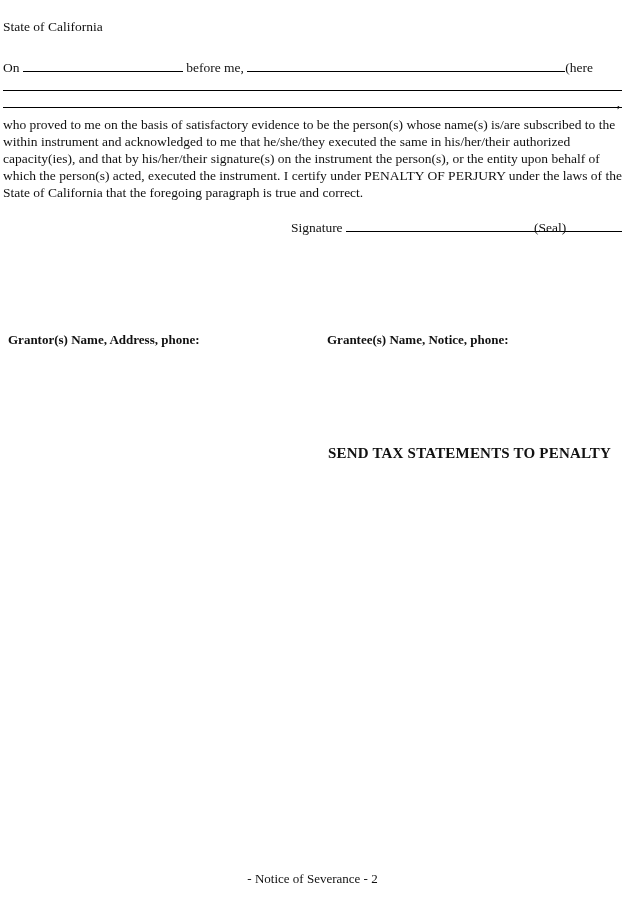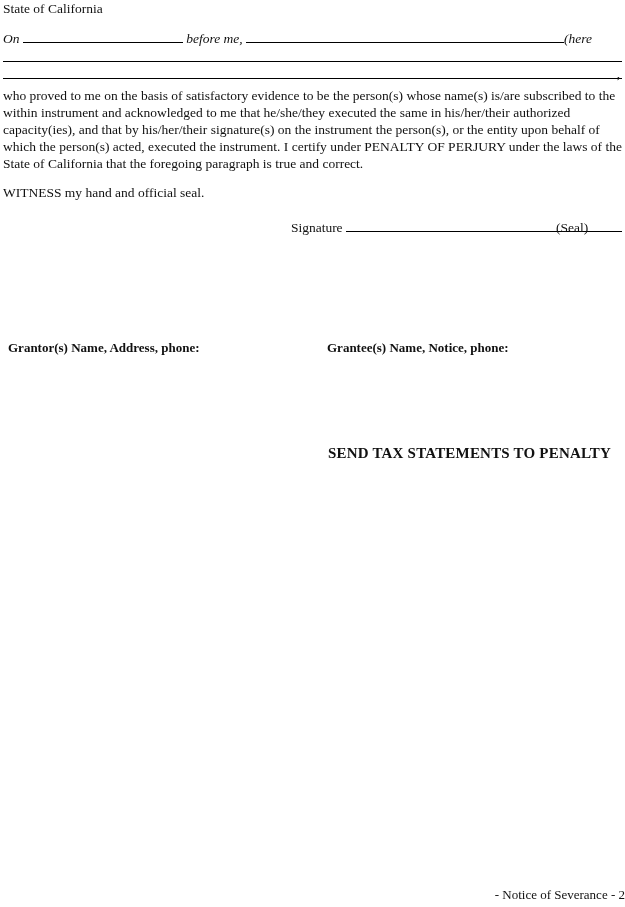--- a/index.html
+++ b/index.html
@@ -6,71 +6,71 @@
   .page {
     position: relative;
     width: 625px;
     height: 907px;
     box-sizing: border-box;
     background: #ffffff;
     color: #111111;
     font-family: "Liberation Serif", "DejaVu Serif", serif;
     font-size: 13.5px;
     line-height: 17px;
-    padding: 0 3px 0 3px;
+    padding: 18px 3px 0 3px;
     overflow: hidden;
   }
   .line { white-space: nowrap; }
   .blank {
     display: inline-block;
     border-bottom: 1.5px solid #000;
     height: 12px;
     vertical-align: baseline;
   }
   .county-blank   { width: 180px; }
   .date-blank     { width: 160px; }
   .officer-blank  { width: 318px; }
   .appeared-blank { width: 288px; }
   .sig-blank      { width: 276px; }
-  .on-row { margin-top: 13px; font-style: italic; }
+  .on-row { margin-top: 24px; }
   .full-blank {
     border-bottom: 1.5px solid #000;
     height: 14px;
     position: relative;
   }
   .full-blank.second { height: 16px; }
   .comma {
     position: absolute;
     right: 2px;
     bottom: -4px;
     font-size: 13.5px;
   }
   .ack-para {
     margin: 8px 0 0 0;
     width: 619px;
   }
   .witness-row { margin-top: 12px; }
   .signature-row { margin-top: 18px; position: relative; text-align: right; }
-  .seal-label { position: absolute; left: 553px; top: 0; }
+  .seal-label { position: absolute; left: 531px; top: 0; }
   .parties-row { position: relative; margin-top: 91px; height: 17px; }
-  .party-heading { position: absolute; top: 12px; font-weight: bold; font-size: 13px; white-space: nowrap; }
+  .party-heading { position: absolute; top: 4px; font-weight: bold; font-size: 13px; white-space: nowrap; }
   .grantor-heading { left: 5px; }
   .grantee-heading { left: 324px; }
   .tax-row {
     margin-top: 101px;
     padding-left: 325px;
     font-weight: bold;
     font-size: 15px;
     letter-spacing: 0.2px;
     white-space: nowrap;
   }
   .page-footer {
     position: absolute;
-    left: 0; right: 0; bottom: 4px;
-    text-align: right;
+    left: 0; right: 0; bottom: 20px;
+    text-align: center;
     font-size: 13px;
   }
 </style>
 </head>
 <body>
 
 <div class="page">
 
   <div class="line">State of California</div>
 
@@ -79,21 +79,20 @@
 
 
   <div class="full-blank"></div>
 
   <div class="full-blank second">
       <span class="comma">,</span>
     </div>
 
   <p class="ack-para">who proved to me on the basis of satisfactory evidence to be the person(s) whose name(s) is/are subscribed to the within instrument and acknowledged to me that he/she/they executed the same in his/her/their authorized capacity(ies), and that by his/her/their signature(s) on the instrument the person(s), or the entity upon behalf of which the person(s) acted, executed the instrument. I certify under PENALTY OF PERJURY under the laws of the State of California that the foregoing paragraph is true and correct.</p>
 
-  <div class="line witness-row">WITNESS my hand and official seal.</div>
 
   <div class="line signature-row"><span>Signature</span> <span class="blank sig-blank"></span><span class="seal-label">(Seal)</span></div>
 
   <div class="parties-row">
     <span class="party-heading grantor-heading">Grantor(s) Name, Address, phone:</span>
     <span class="party-heading grantee-heading">Grantee(s) Name, Notice, phone:</span>
   </div>
 
   <div class="tax-row">SEND TAX STATEMENTS TO PENALTY</div>
 

